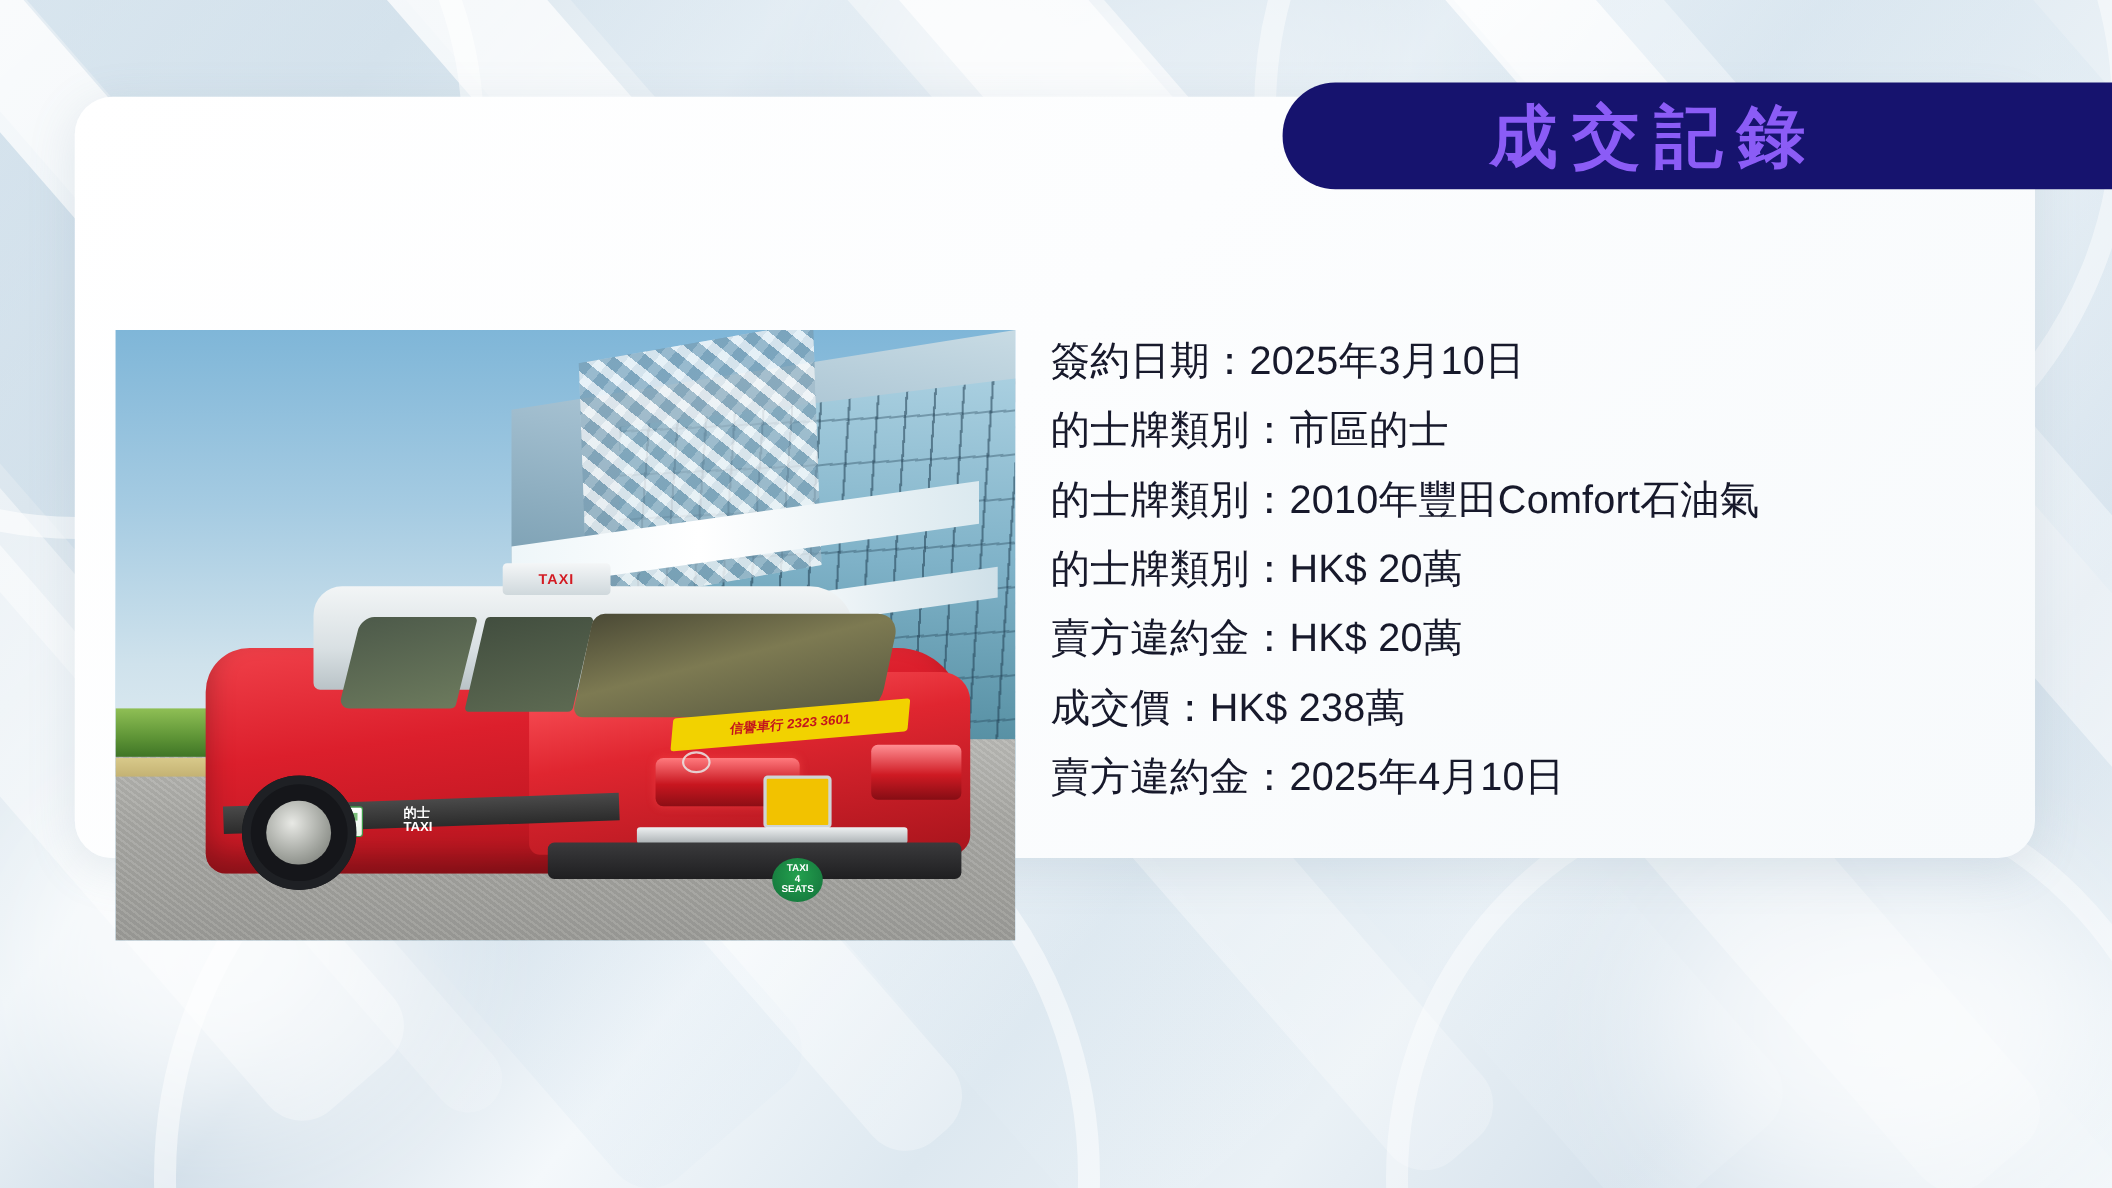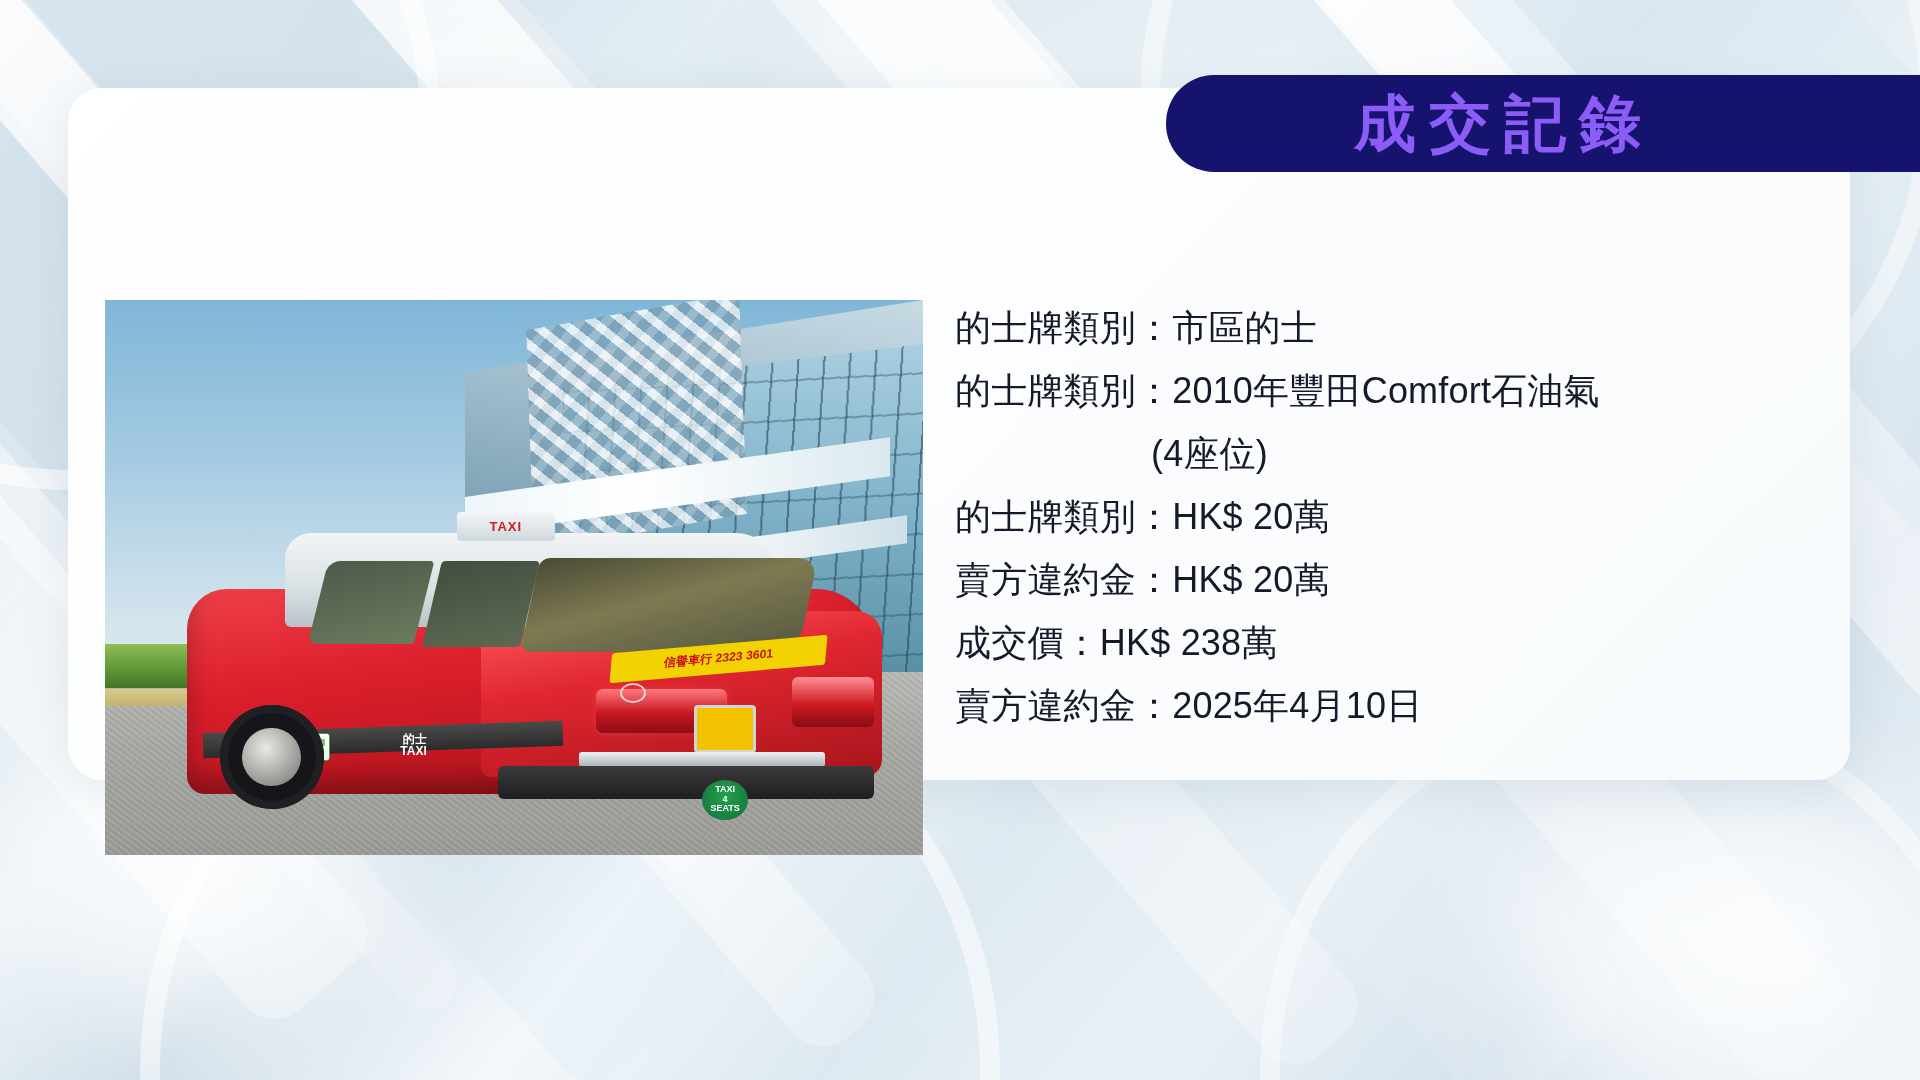--- a/index.html
+++ b/index.html
@@ -251,21 +251,21 @@
     font-family: "Liberation Sans", sans-serif;
   }
   .door-stripe {
     left: 12%; top: 77%; width: 44%; height: 4.5%;
     background: linear-gradient(180deg, #4a4a4a, #2b2b2b);
     transform: rotate(-2deg);
   }
   .taxi-label {
     left: 32%; top: 78%; width: 60px; height: 38px;
     color: #fff; font-size: 12px; font-weight: bold; line-height: 1.05;
-    text-align: right;
+    text-align: left;
     font-family: "Liberation Sans", sans-serif;
   }
   .lpg-sticker {
     left: 19%; top: 78%; width: 68px; height: 26px;
     background: linear-gradient(180deg, #ffffff, #e9f7ea);
     border: 1px solid #3fa04a;
     border-radius: 3px;
   }
   .lpg-sticker::after {
     content: ""; position: absolute; left: 4px; top: 5px; right: 4px; height: 7px;
@@ -415,22 +415,22 @@
     <div class="ph chrome"></div>
     <div class="ph bumper"></div>
     <div class="ph seats-badge">
       <div>TAXI</div>
       <div>4</div>
       <div>SEATS</div>
     </div>
   </div>
 
   <div id="details">
+    <div class="line">簽約日期：2025年3月10日</div>
     <div class="line">的士牌類別：市區的士</div>
     <div class="line">的士牌類別：2010年豐田Comfort石油氣</div>
-    <div class="line indent">(4座位)</div>
     <div class="line">的士牌類別：HK$ 20萬</div>
     <div class="line">賣方違約金：HK$ 20萬</div>
     <div class="line">成交價：HK$ 238萬</div>
     <div class="line">賣方違約金：2025年4月10日</div>
   </div>
 
 </div>
 
 </body></html>

